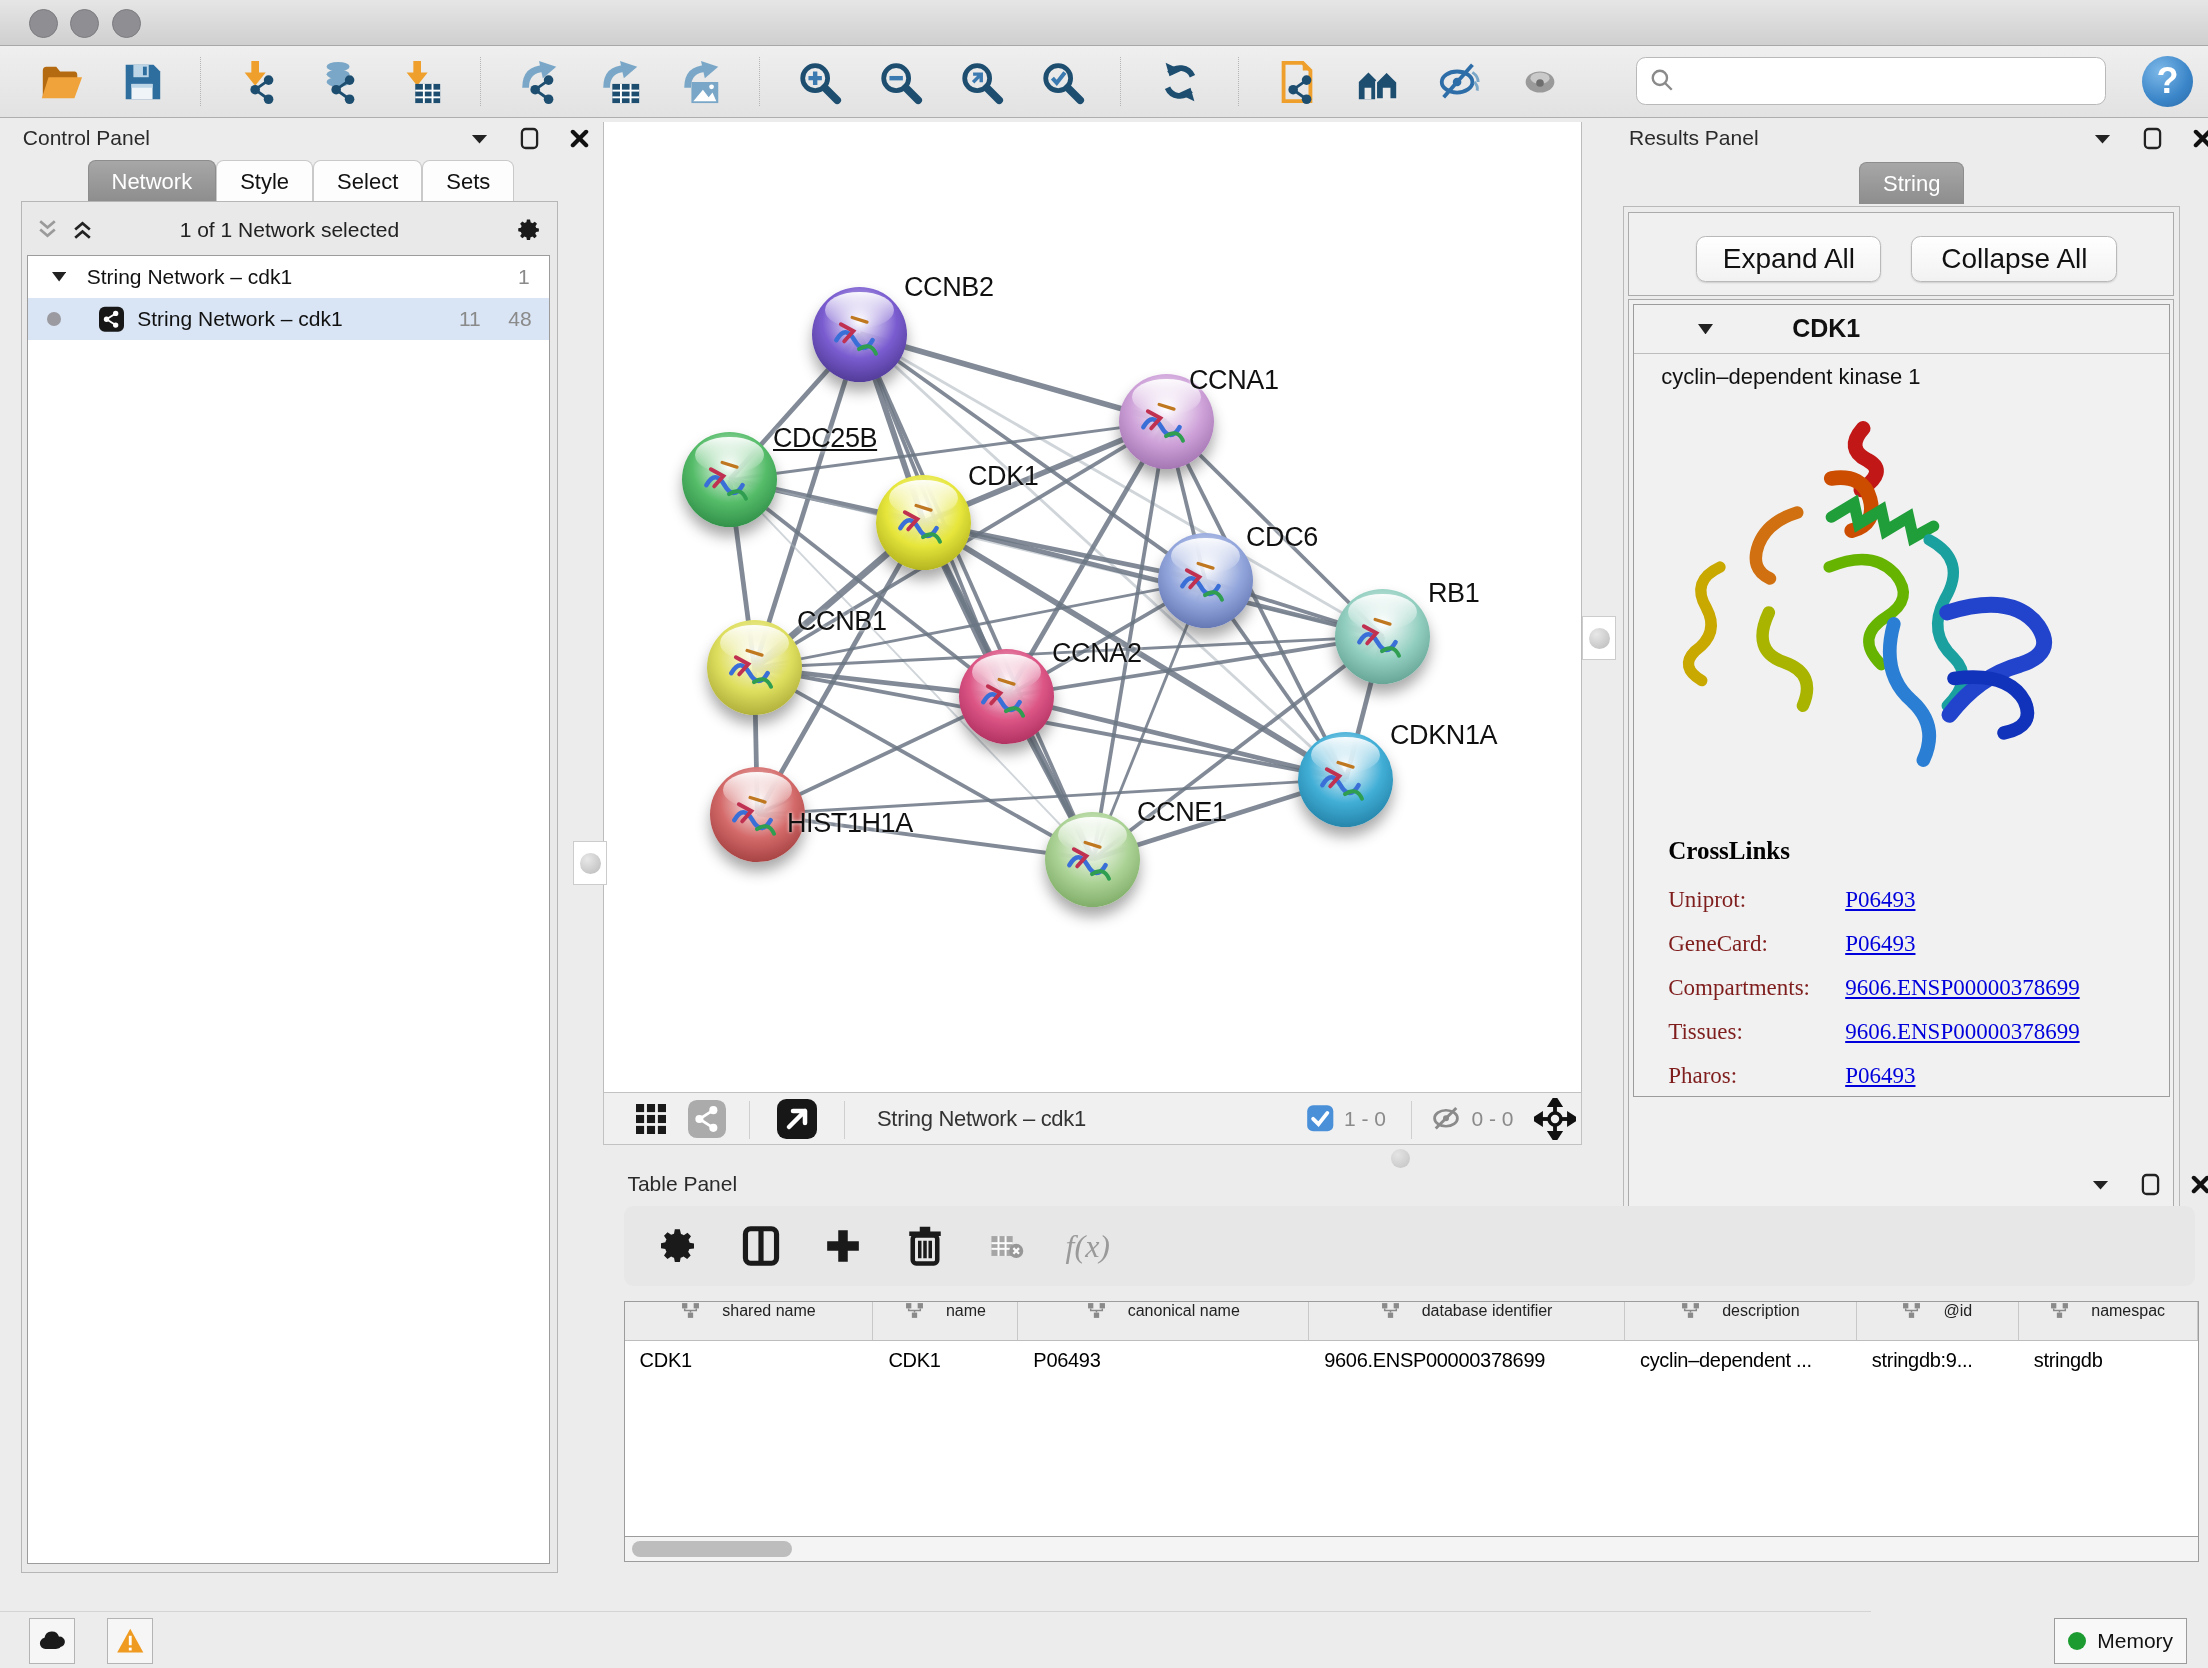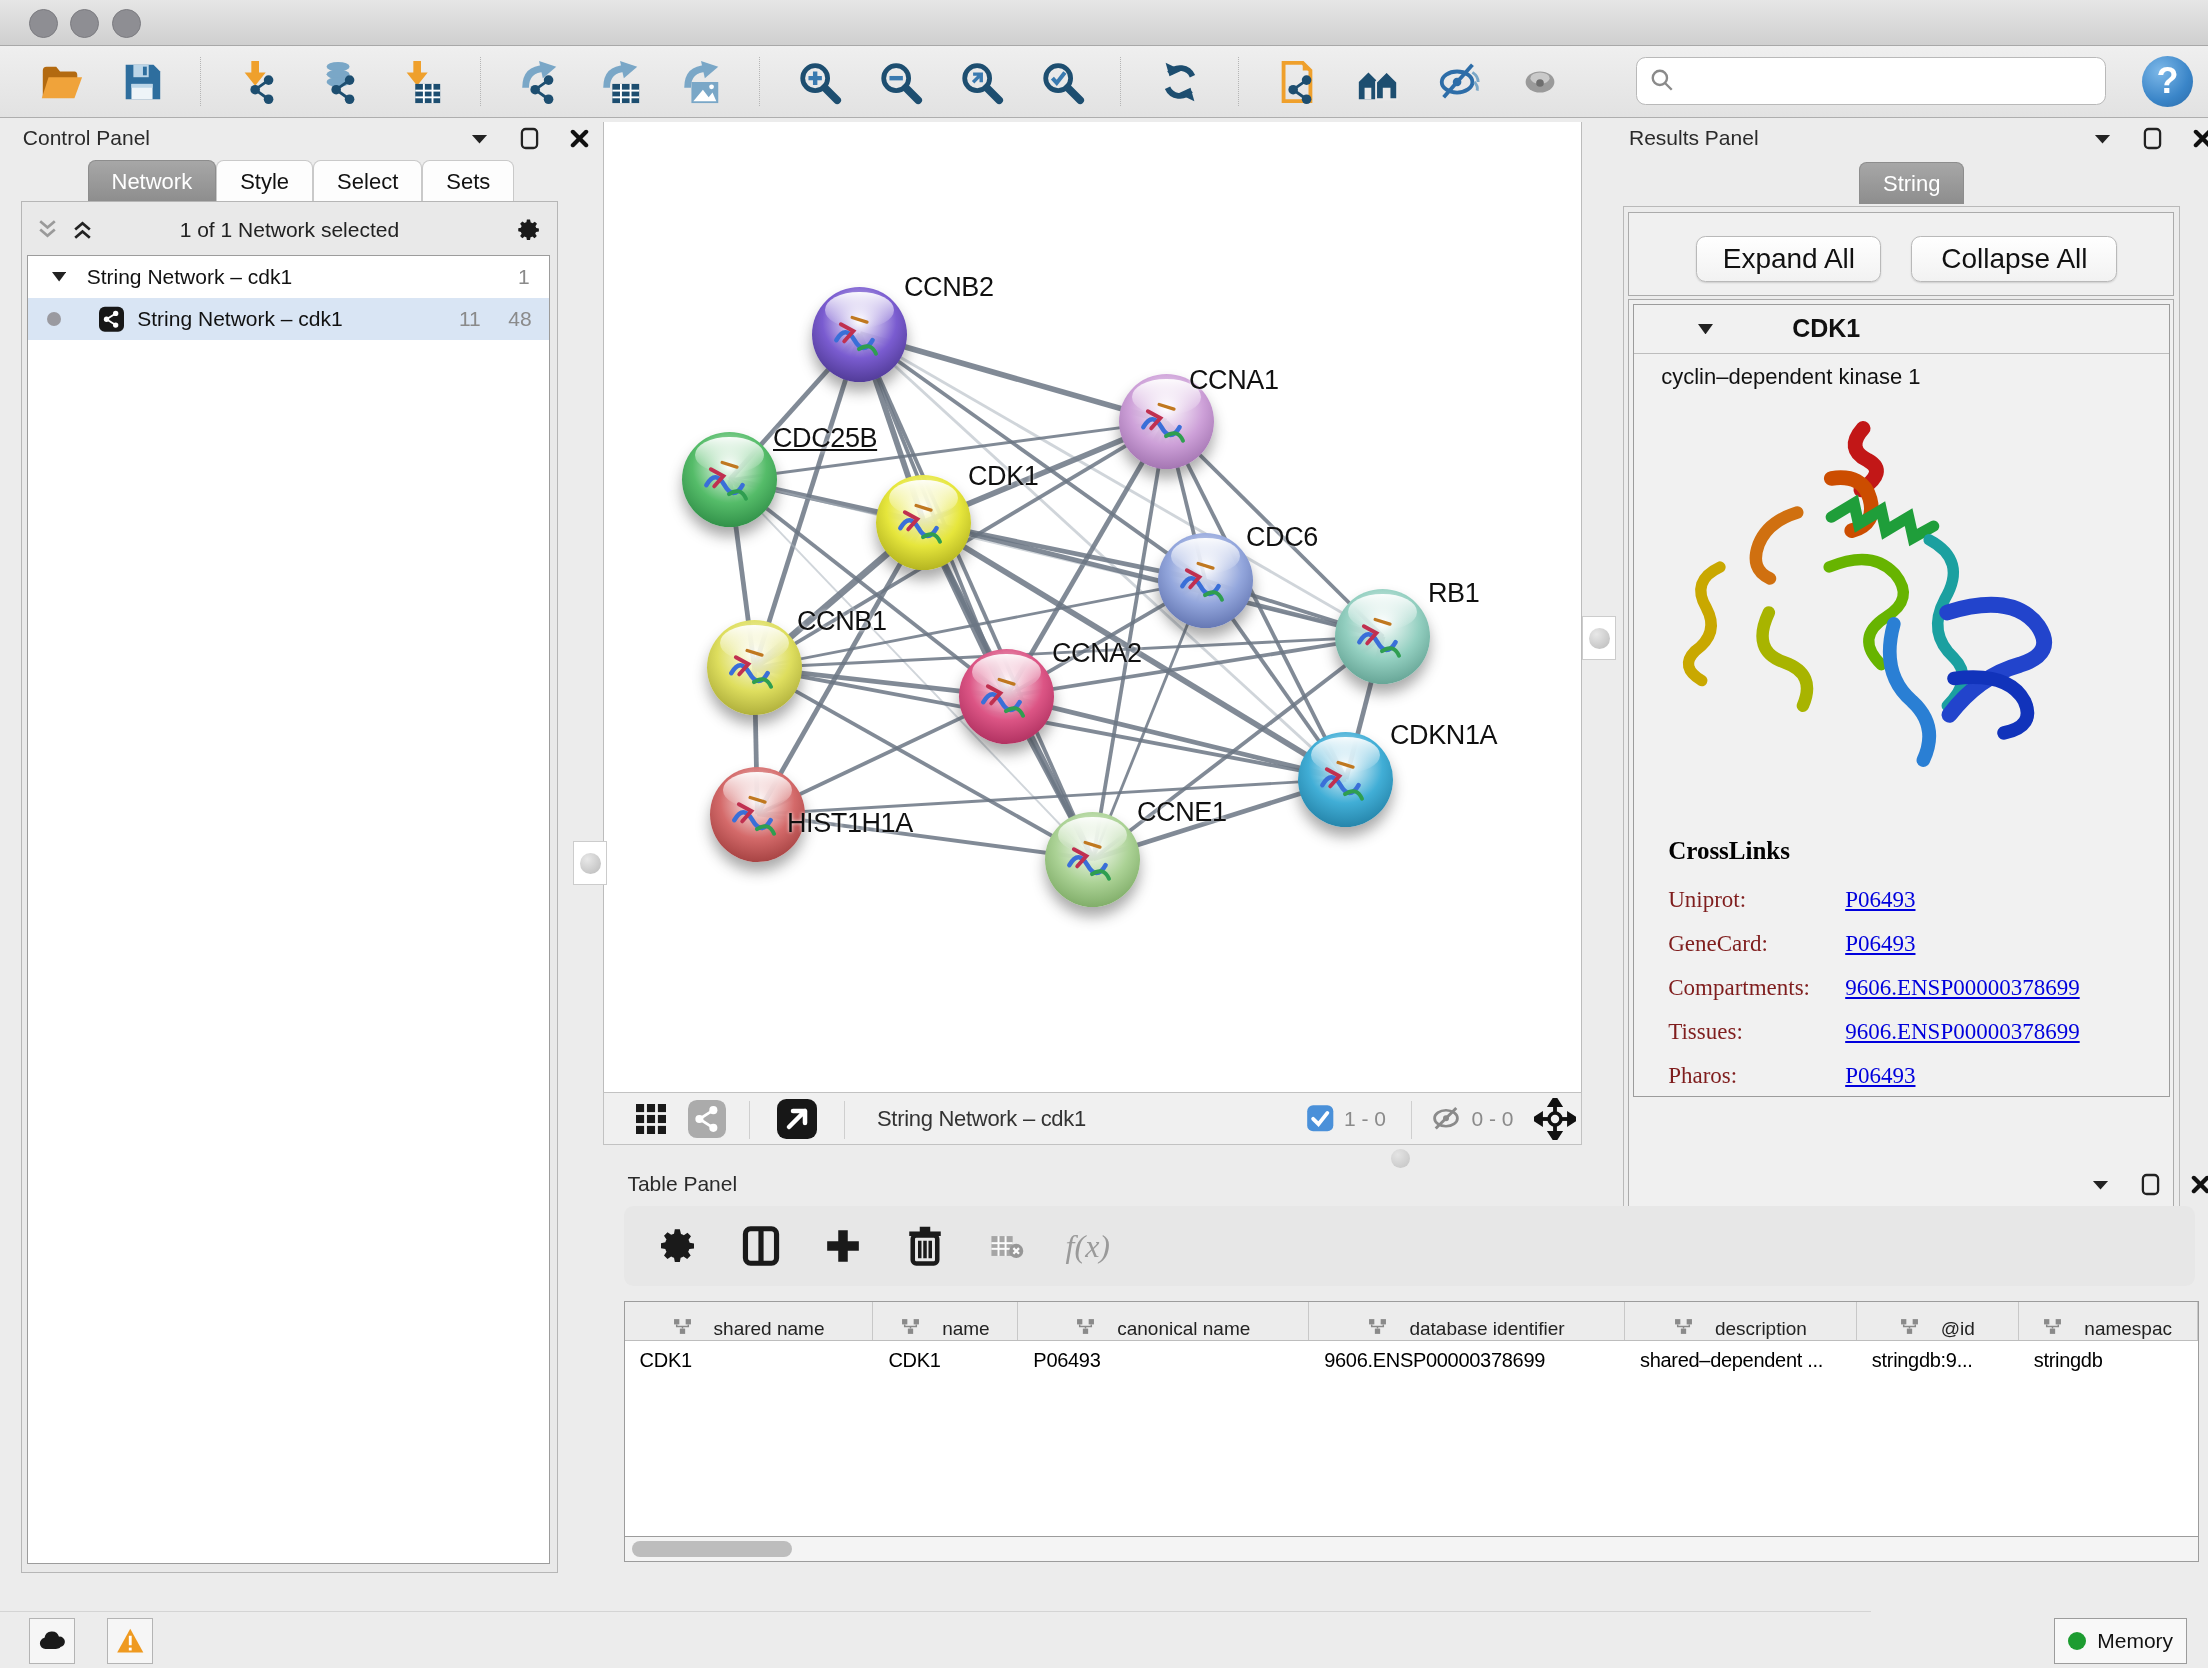--- a/index.html
+++ b/index.html
@@ -82,21 +82,21 @@
   .cl-link{color:#0000dd;text-decoration:underline;cursor:pointer;}
   
   #table-panel{position:absolute;left:616px;top:1168px;width:1583px;height:443px;}
   #tp-toolbar{position:absolute;left:7.6px;top:38px;width:1571px;height:80px;background:#e7e7e7;
     border-radius:9.5px;display:flex;align-items:center;gap:36px;padding-left:32px;box-sizing:border-box;}
   .tp-icon{width:46px;height:46px;display:flex;align-items:center;justify-content:center;cursor:pointer;}
   #fx-label{font-family:"Liberation Serif",serif;font-style:italic;font-size:32px;color:#9a9a9a;}
   #data-table{position:absolute;left:7.6px;top:133px;width:1575px;height:236px;background:#fff;
     border:1px solid #9c9c9c;box-sizing:border-box;}
   #thead{display:flex;height:38px;background:#ececec;border-bottom:1px solid #bdbdbd;}
-  .th{display:flex;align-items:flex-end;justify-content:center;gap:22px;font-size:19px;color:#222;
+  .th{display:flex;align-items:flex-start;justify-content:center;gap:22px;font-size:16px;color:#222;
     border-right:1px solid #c8c8c8;box-sizing:border-box;overflow:hidden;white-space:nowrap;}
   #trow{display:flex;height:38px;}
   .td{font-size:20px;color:#000;padding-left:15px;display:flex;align-items:center;box-sizing:border-box;
     overflow:hidden;white-space:nowrap;letter-spacing:-0.3px;}
   #tscroll{position:absolute;left:7.6px;top:369px;width:1575px;height:25px;background:#f4f4f4;
     border:1px solid #9c9c9c;border-top:none;box-sizing:border-box;}
   #tthumb{position:absolute;left:7.6px;top:3.8px;width:160px;height:16px;background:#bdbdbd;border-radius:8.6px;}
   #tp-tabs{position:absolute;left:514px;top:380px;display:flex;}
   
   #statusbar{position:absolute;left:0;top:1611px;width:1871px;height:57px;background:#ececec;border-top:1px solid #d4d4d4;text-align:right;}
@@ -852,21 +852,21 @@
                 <path d="M3.5 6 L3.5 8 L14.5 8 L14.5 6 M9 8 L9 10" stroke="#8a8a8a" stroke-width="1.4" fill="none"></path>
               </svg></span>
             <span>namespac</span>
           </div>
         </div>
       <div id="trow">
           <div class="td" style="width: 249px;">CDK1</div>
           <div class="td" style="width: 145px;">CDK1</div>
           <div class="td" style="width: 291px;">P06493</div>
           <div class="td" style="width: 316px;">9606.ENSP00000378699</div>
-          <div class="td" style="width: 232px;">shared–dependent ...</div>
+          <div class="td" style="width: 232px;">cyclin–dependent ...</div>
           <div class="td" style="width: 162px;">stringdb:9...</div>
           <div class="td" style="width: 179px;">stringdb</div>
         </div>
     </div>
     <div id="tscroll">
         <div id="tthumb"></div>
       </div>
   </div>
 
   <div id="statusbar">

